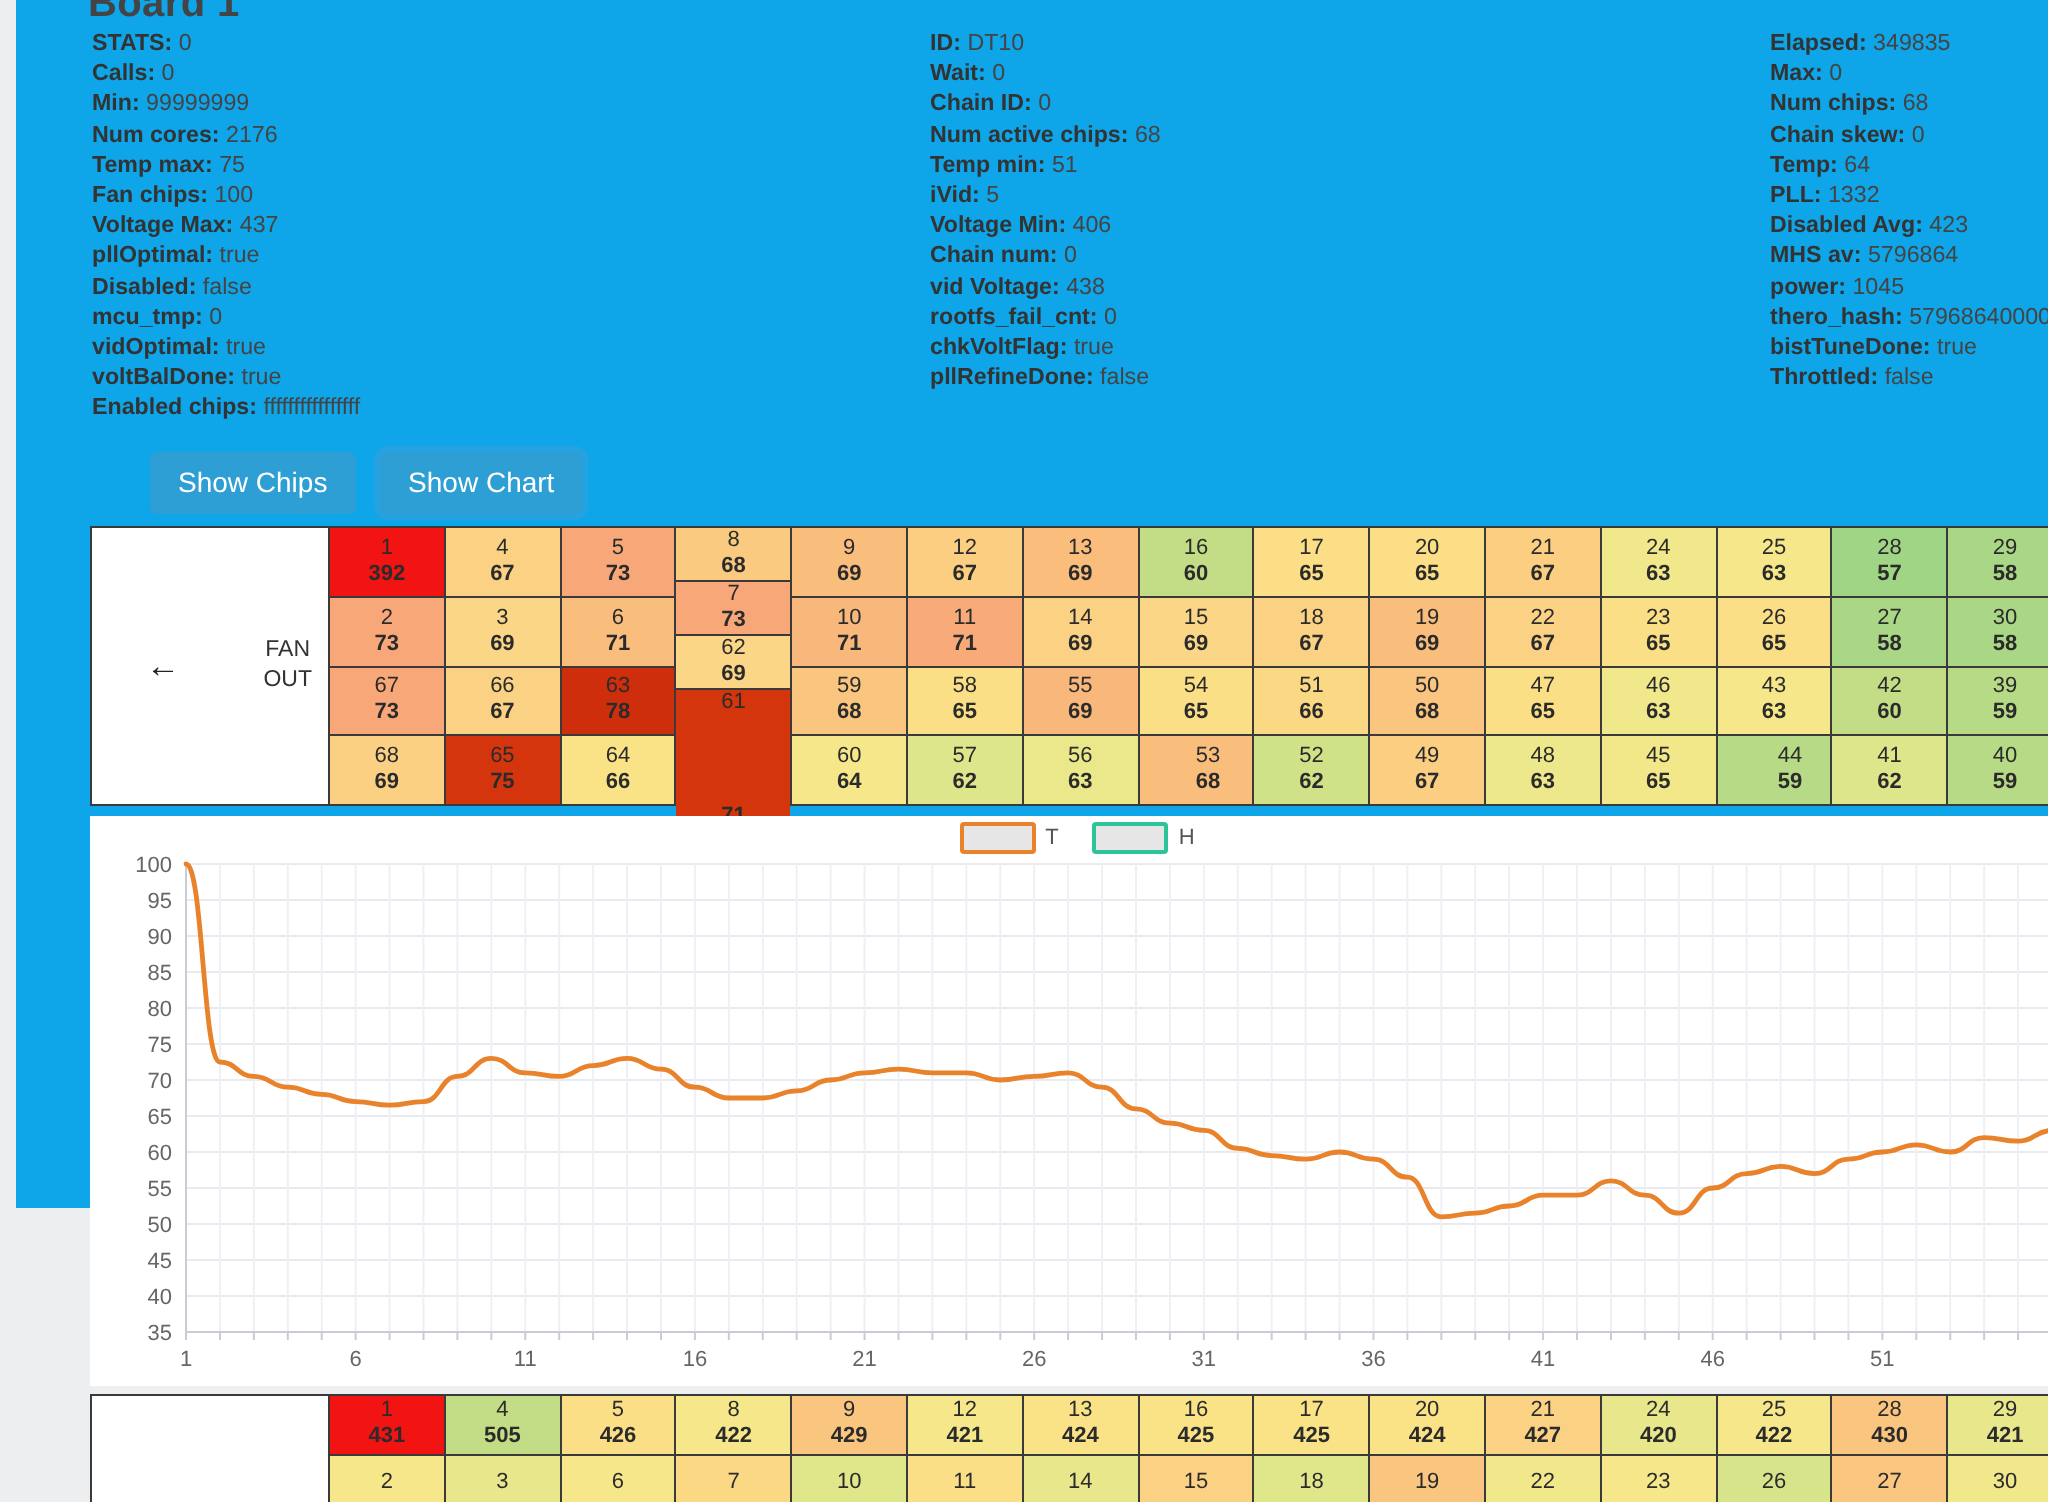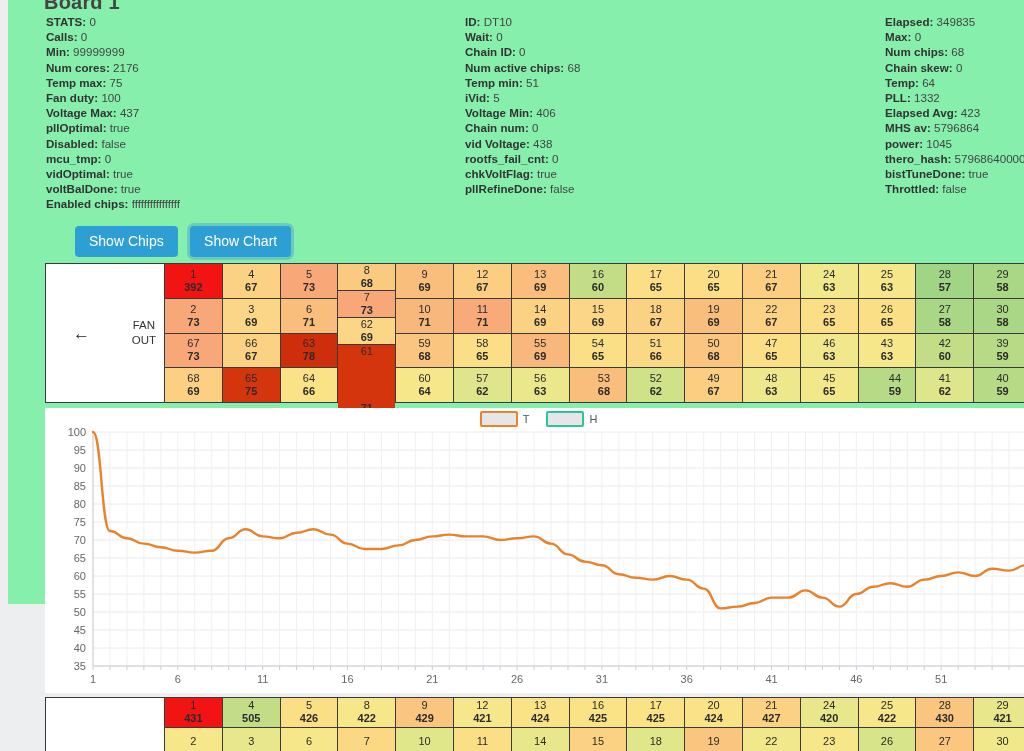--- a/index.html
+++ b/index.html
@@ -4,21 +4,21 @@
 <style>
   html,body{margin:0;padding:0;}
   body{
     width:1024px;height:751px;overflow:hidden;
     background:#eceef0;
     font-family:"Liberation Sans", sans-serif;
     font-size:12px;color:#333;
   }
   .page{
     position:relative;width:1024px;height:604px;
-    background:#86efac;
+    background:#0ea5e9;
     box-sizing:border-box;
     border-left:8px solid #eceef0;
   }
   .board-title{
     position:absolute;left:36px;top:-9px;
     font-size:20px;font-weight:bold;color:#444;
     letter-spacing:.2px;
   }
   
   .stats{
@@ -103,21 +103,21 @@
 
   <div class="board-title">Board 1</div>
 
   <div class="stats">
     <div class="col col1">
         <div class="srow"><b>STATS:</b><span class="v"> 0</span></div>
         <div class="srow"><b>Calls:</b><span class="v"> 0</span></div>
         <div class="srow"><b>Min:</b><span class="v"> 99999999</span></div>
         <div class="srow"><b>Num cores:</b><span class="v"> 2176</span></div>
         <div class="srow"><b>Temp max:</b><span class="v"> 75</span></div>
-        <div class="srow"><b>Fan duty:</b><span class="v"> 100</span></div>
+        <div class="srow"><b>Fan chips:</b><span class="v"> 100</span></div>
         <div class="srow"><b>Voltage Max:</b><span class="v"> 437</span></div>
         <div class="srow"><b>pllOptimal:</b><span class="v"> true</span></div>
         <div class="srow"><b>Disabled:</b><span class="v"> false</span></div>
         <div class="srow"><b>mcu_tmp:</b><span class="v"> 0</span></div>
         <div class="srow"><b>vidOptimal:</b><span class="v"> true</span></div>
         <div class="srow"><b>voltBalDone:</b><span class="v"> true</span></div>
         <div class="srow"><b>Enabled chips:</b><span class="v"> ffffffffffffffff</span></div>
       </div>
     <div class="col col2">
         <div class="srow"><b>ID:</b><span class="v"> DT10</span></div>
@@ -133,21 +133,21 @@
         <div class="srow"><b>chkVoltFlag:</b><span class="v"> true</span></div>
         <div class="srow"><b>pllRefineDone:</b><span class="v"> false</span></div>
       </div>
     <div class="col col3">
         <div class="srow"><b>Elapsed:</b><span class="v"> 349835</span></div>
         <div class="srow"><b>Max:</b><span class="v"> 0</span></div>
         <div class="srow"><b>Num chips:</b><span class="v"> 68</span></div>
         <div class="srow"><b>Chain skew:</b><span class="v"> 0</span></div>
         <div class="srow"><b>Temp:</b><span class="v"> 64</span></div>
         <div class="srow"><b>PLL:</b><span class="v"> 1332</span></div>
-        <div class="srow"><b>Elapsed Avg:</b><span class="v"> 423</span></div>
+        <div class="srow"><b>Disabled Avg:</b><span class="v"> 423</span></div>
         <div class="srow"><b>MHS av:</b><span class="v"> 5796864</span></div>
         <div class="srow"><b>power:</b><span class="v"> 1045</span></div>
         <div class="srow"><b>thero_hash:</b><span class="v"> 5796864000000</span></div>
         <div class="srow"><b>bistTuneDone:</b><span class="v"> true</span></div>
         <div class="srow"><b>Throttled:</b><span class="v"> false</span></div>
       </div>
   </div>
 
   <div class="btnbar">
     <button class="btn">Show Chips</button>

